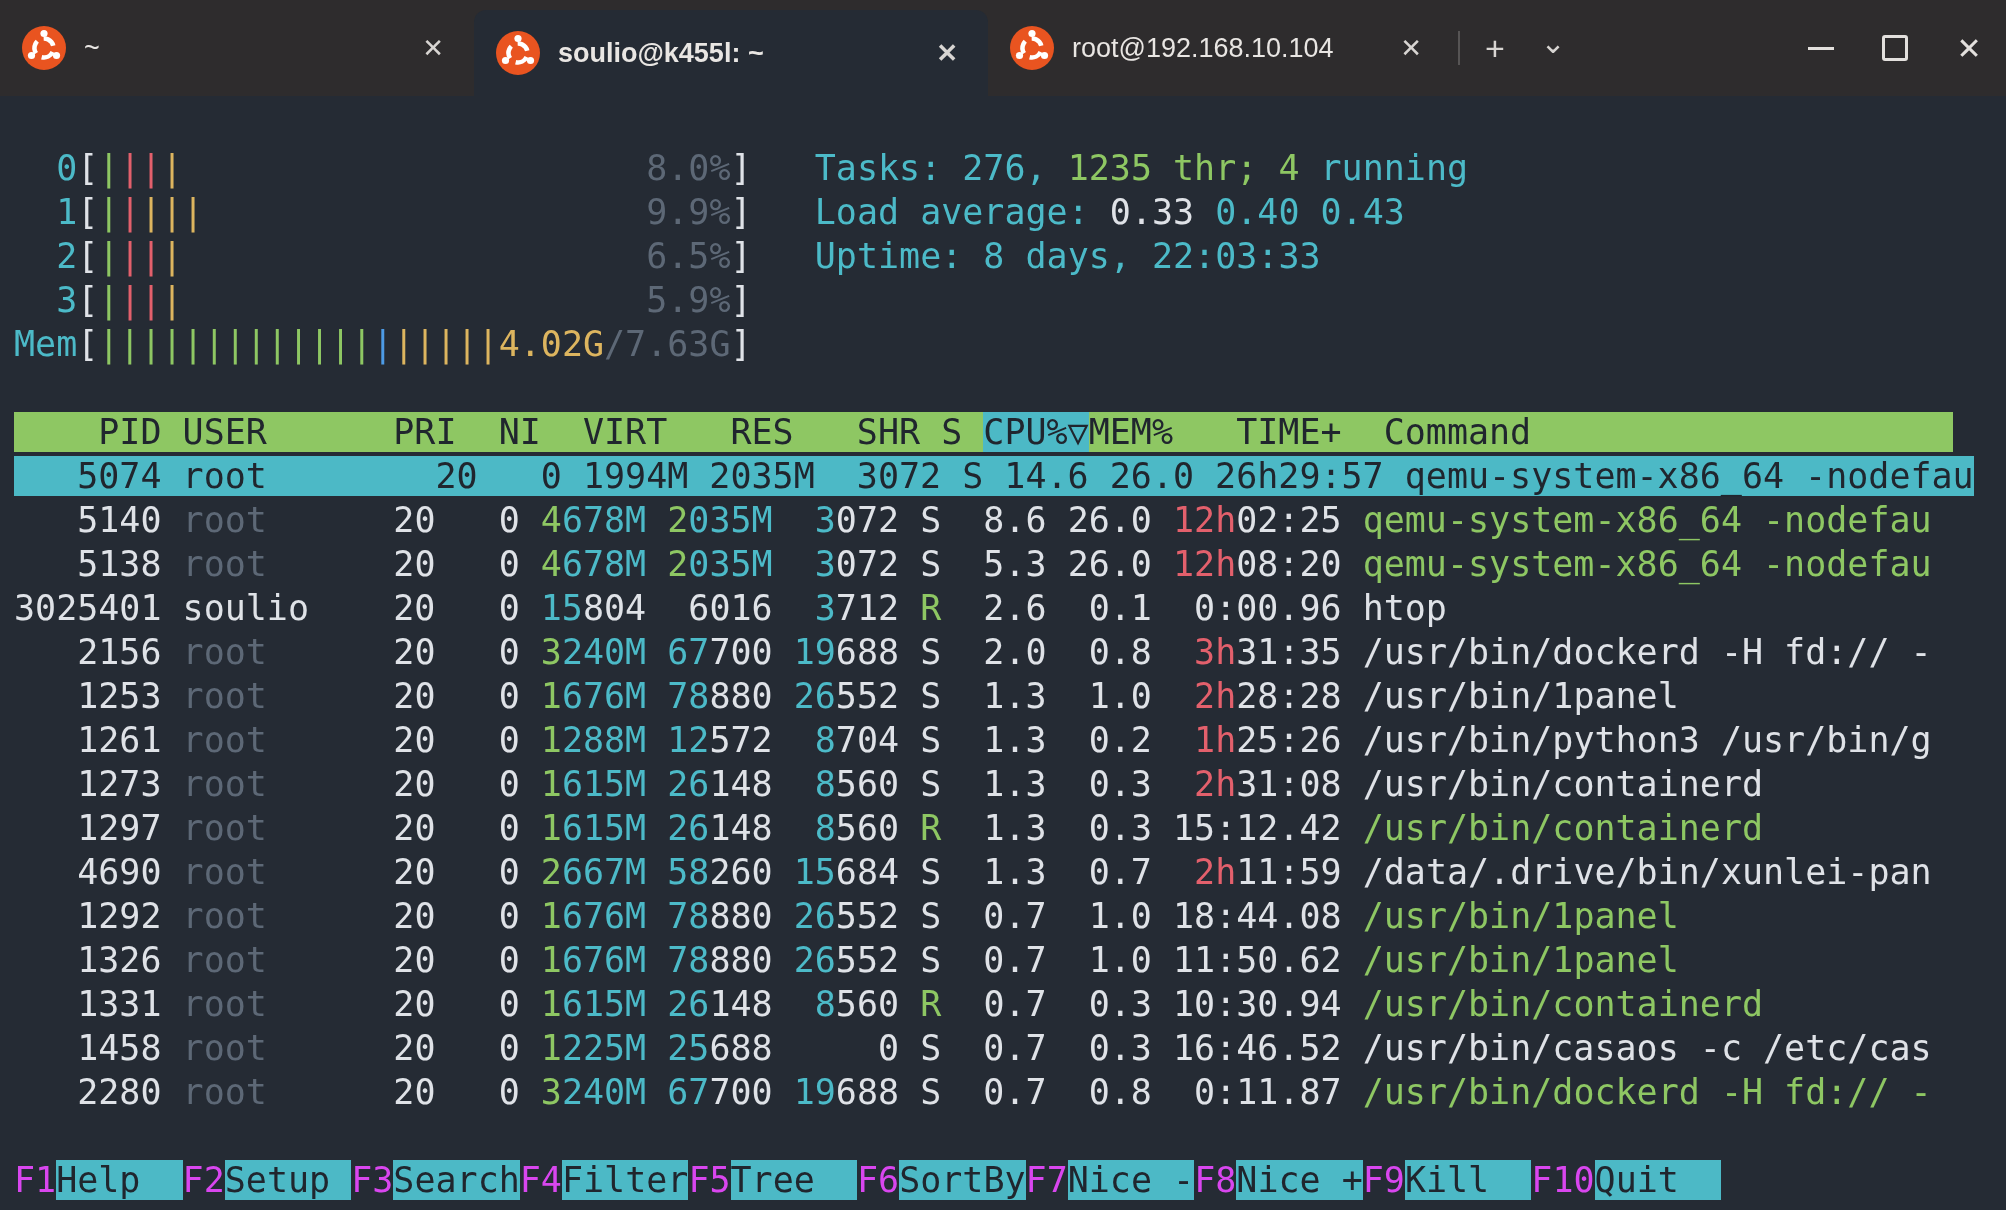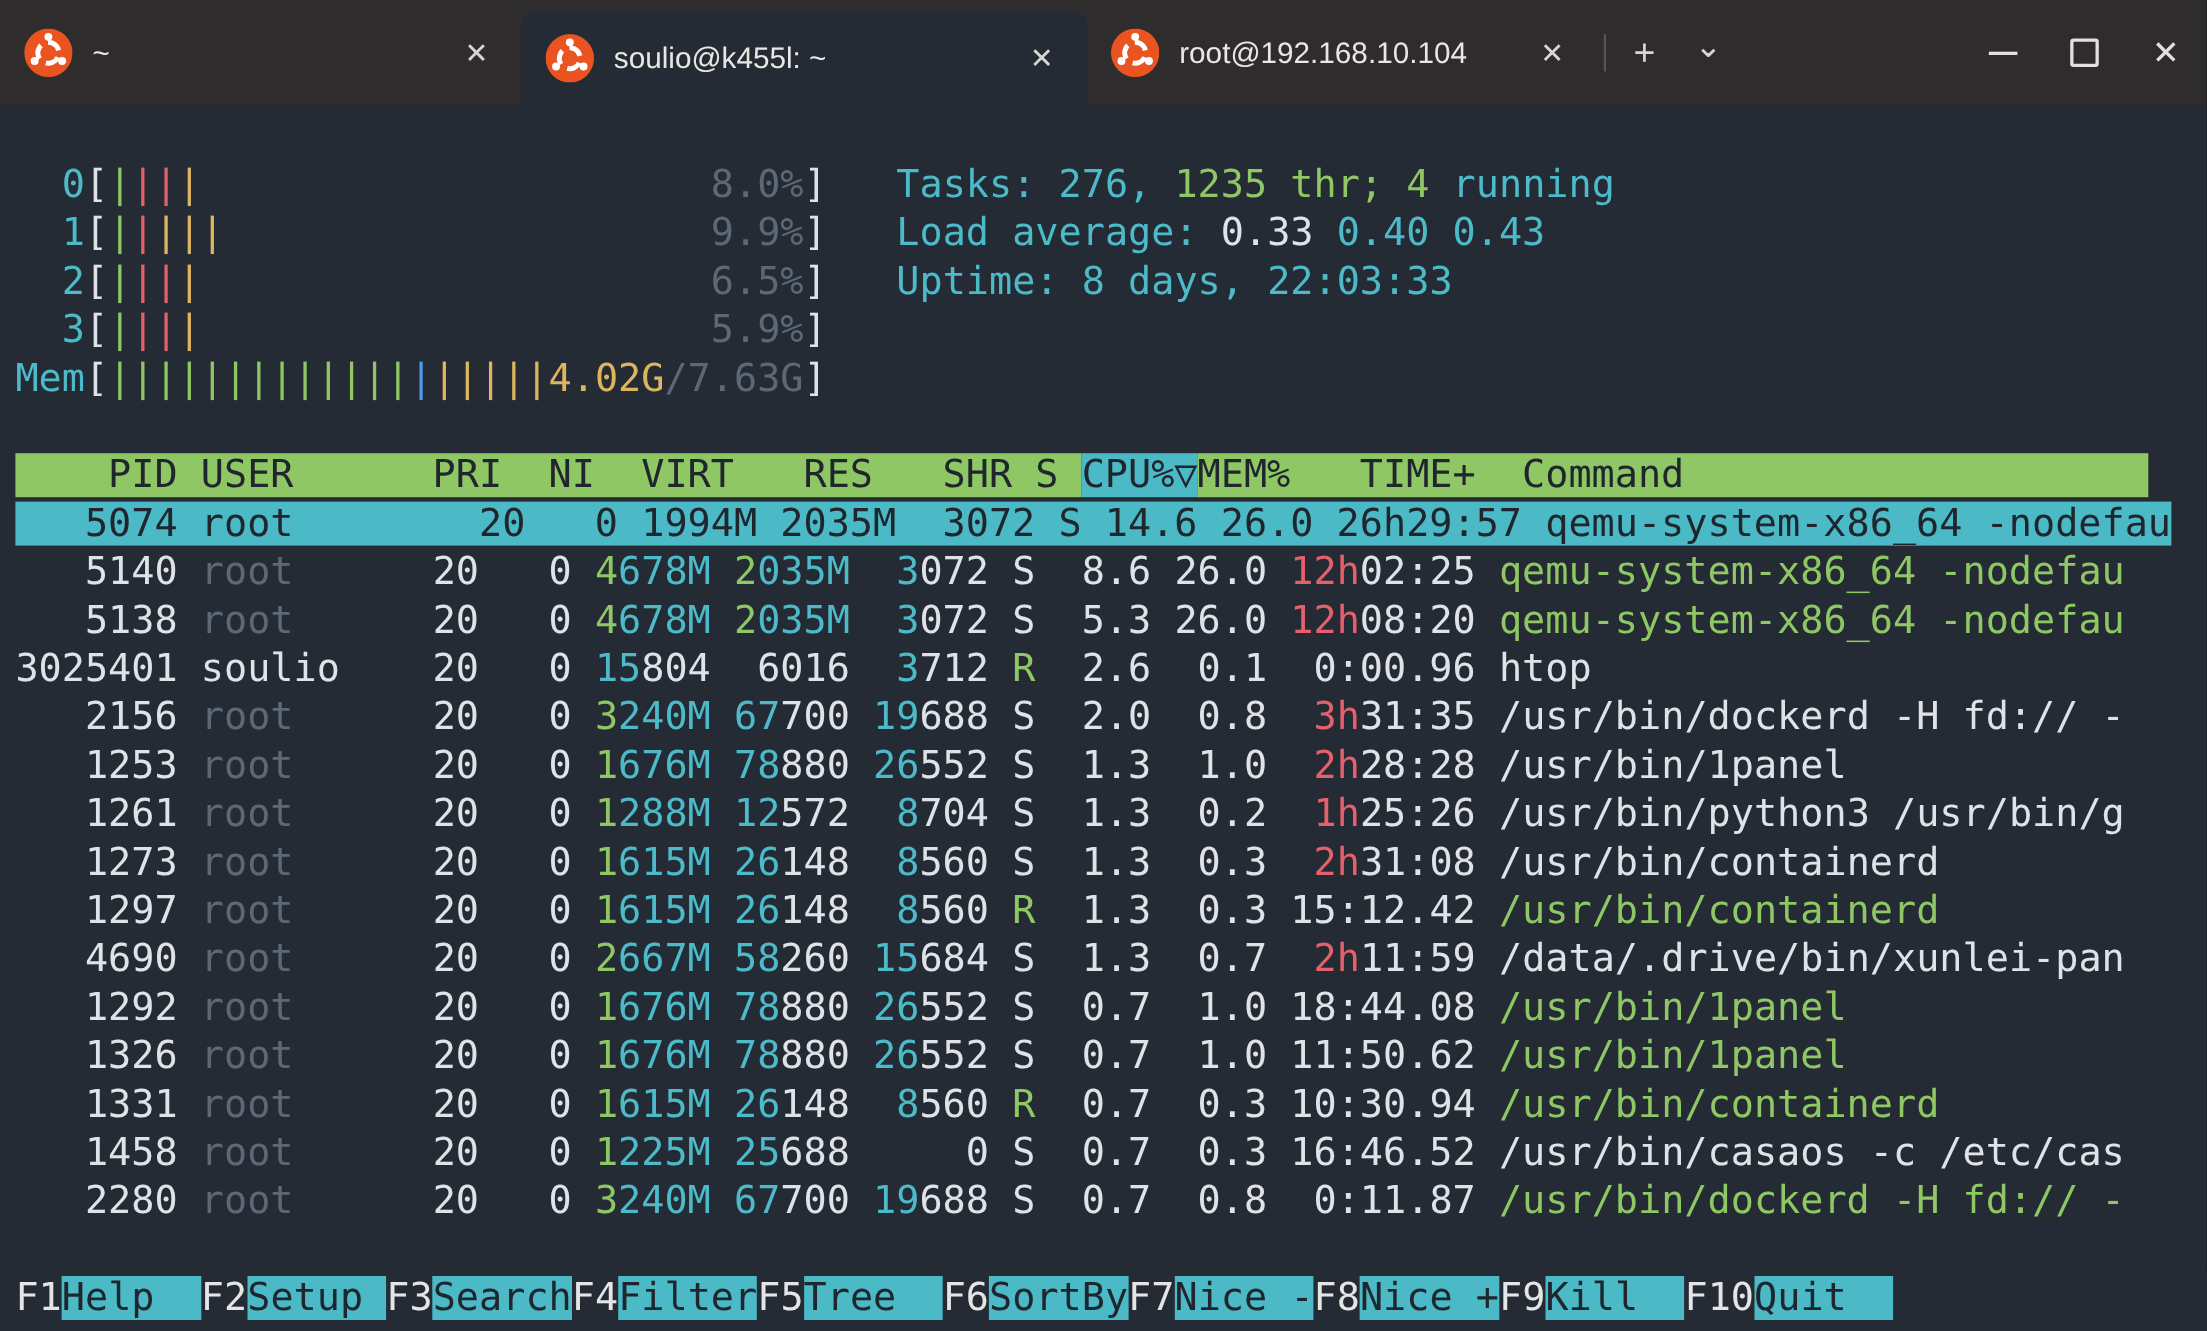--- a/index.html
+++ b/index.html
@@ -2,42 +2,42 @@
 <html><head>
 <meta charset="utf-8">
 <style>
   html,body{margin:0;padding:0;background:#1a1a1a;}
   .window{width:2006px;height:1210px;position:relative;overflow:hidden;background:#252b34;font-family:"Liberation Sans",sans-serif;}
   
   .titlebar{height:96px;background:#2e2c2d;display:flex;align-items:stretch;position:relative;}
   .tab{display:flex;align-items:center;gap:18px;padding:0 22px;color:#e9e6e3;font-size:27px;cursor:default;}
   .tab .title{white-space:nowrap;overflow:hidden;flex:1;}
   .tab.inactive{width:430px;}
-  .tab.active{width:470px;background:#252b34;border-radius:12px 12px 0 0;margin-top:10px;}
+  .tab.active{width:470px;background:#252b34;border-radius:12px 12px 0 0;margin-top:10px;font-weight:bold;}
   .tab .closex{font-size:26px;color:#d8d5d2;margin-left:auto;padding:2px 8px;}
   .ubuntu{width:44px;height:44px;flex:0 0 44px;}
   .bar-btn{color:#d8d5d2;display:flex;align-items:center;justify-content:center;width:58px;font-size:34px;}
   .divider{width:2px;height:34px;background:#565454;align-self:center;margin:0 6px;}
   .chev{font-size:30px;transform:translateY(-6px);}
   .wincontrols{margin-left:auto;display:flex;align-items:stretch;}
   .wc{width:74px;display:flex;align-items:center;justify-content:center;color:#e3e0dd;}
   .wc .min{display:block;width:26px;border-top:3px solid #e3e0dd;}
   .wc .max{display:block;width:20px;height:20px;border:3px solid #e3e0dd;border-radius:3px;}
   .wc.close{font-size:30px;}
   
   .terminal{position:absolute;top:96px;left:0;right:0;bottom:0;background:#252b34;
     font-family:"DejaVu Sans Mono","Liberation Mono",monospace;font-size:35px;line-height:44px;
     padding-top:50px;overflow:hidden;}
   .line{white-space:pre;padding-left:14px;height:44px;}
   .line span{white-space:pre;}
   .line.header{background:none;}
   .line.header .strip,.line.selected .strip{display:inline-block;}
   .fit{width:max-content;}
   .fnbar{position:absolute;left:14px;bottom:8px;white-space:pre;}
-  .fnbar .fnkey{color:#e5e5e5;text-align:right;}
+  .fnbar .fnkey{color:#d946ef;text-align:right;}
   .fnbar .fnlabel{color:#20262e;background:#4cb9c6;}
 </style>
 </head>
 <body>
 
 <div class="window">
 
   <div class="titlebar">
 
     <div class="tab inactive">

